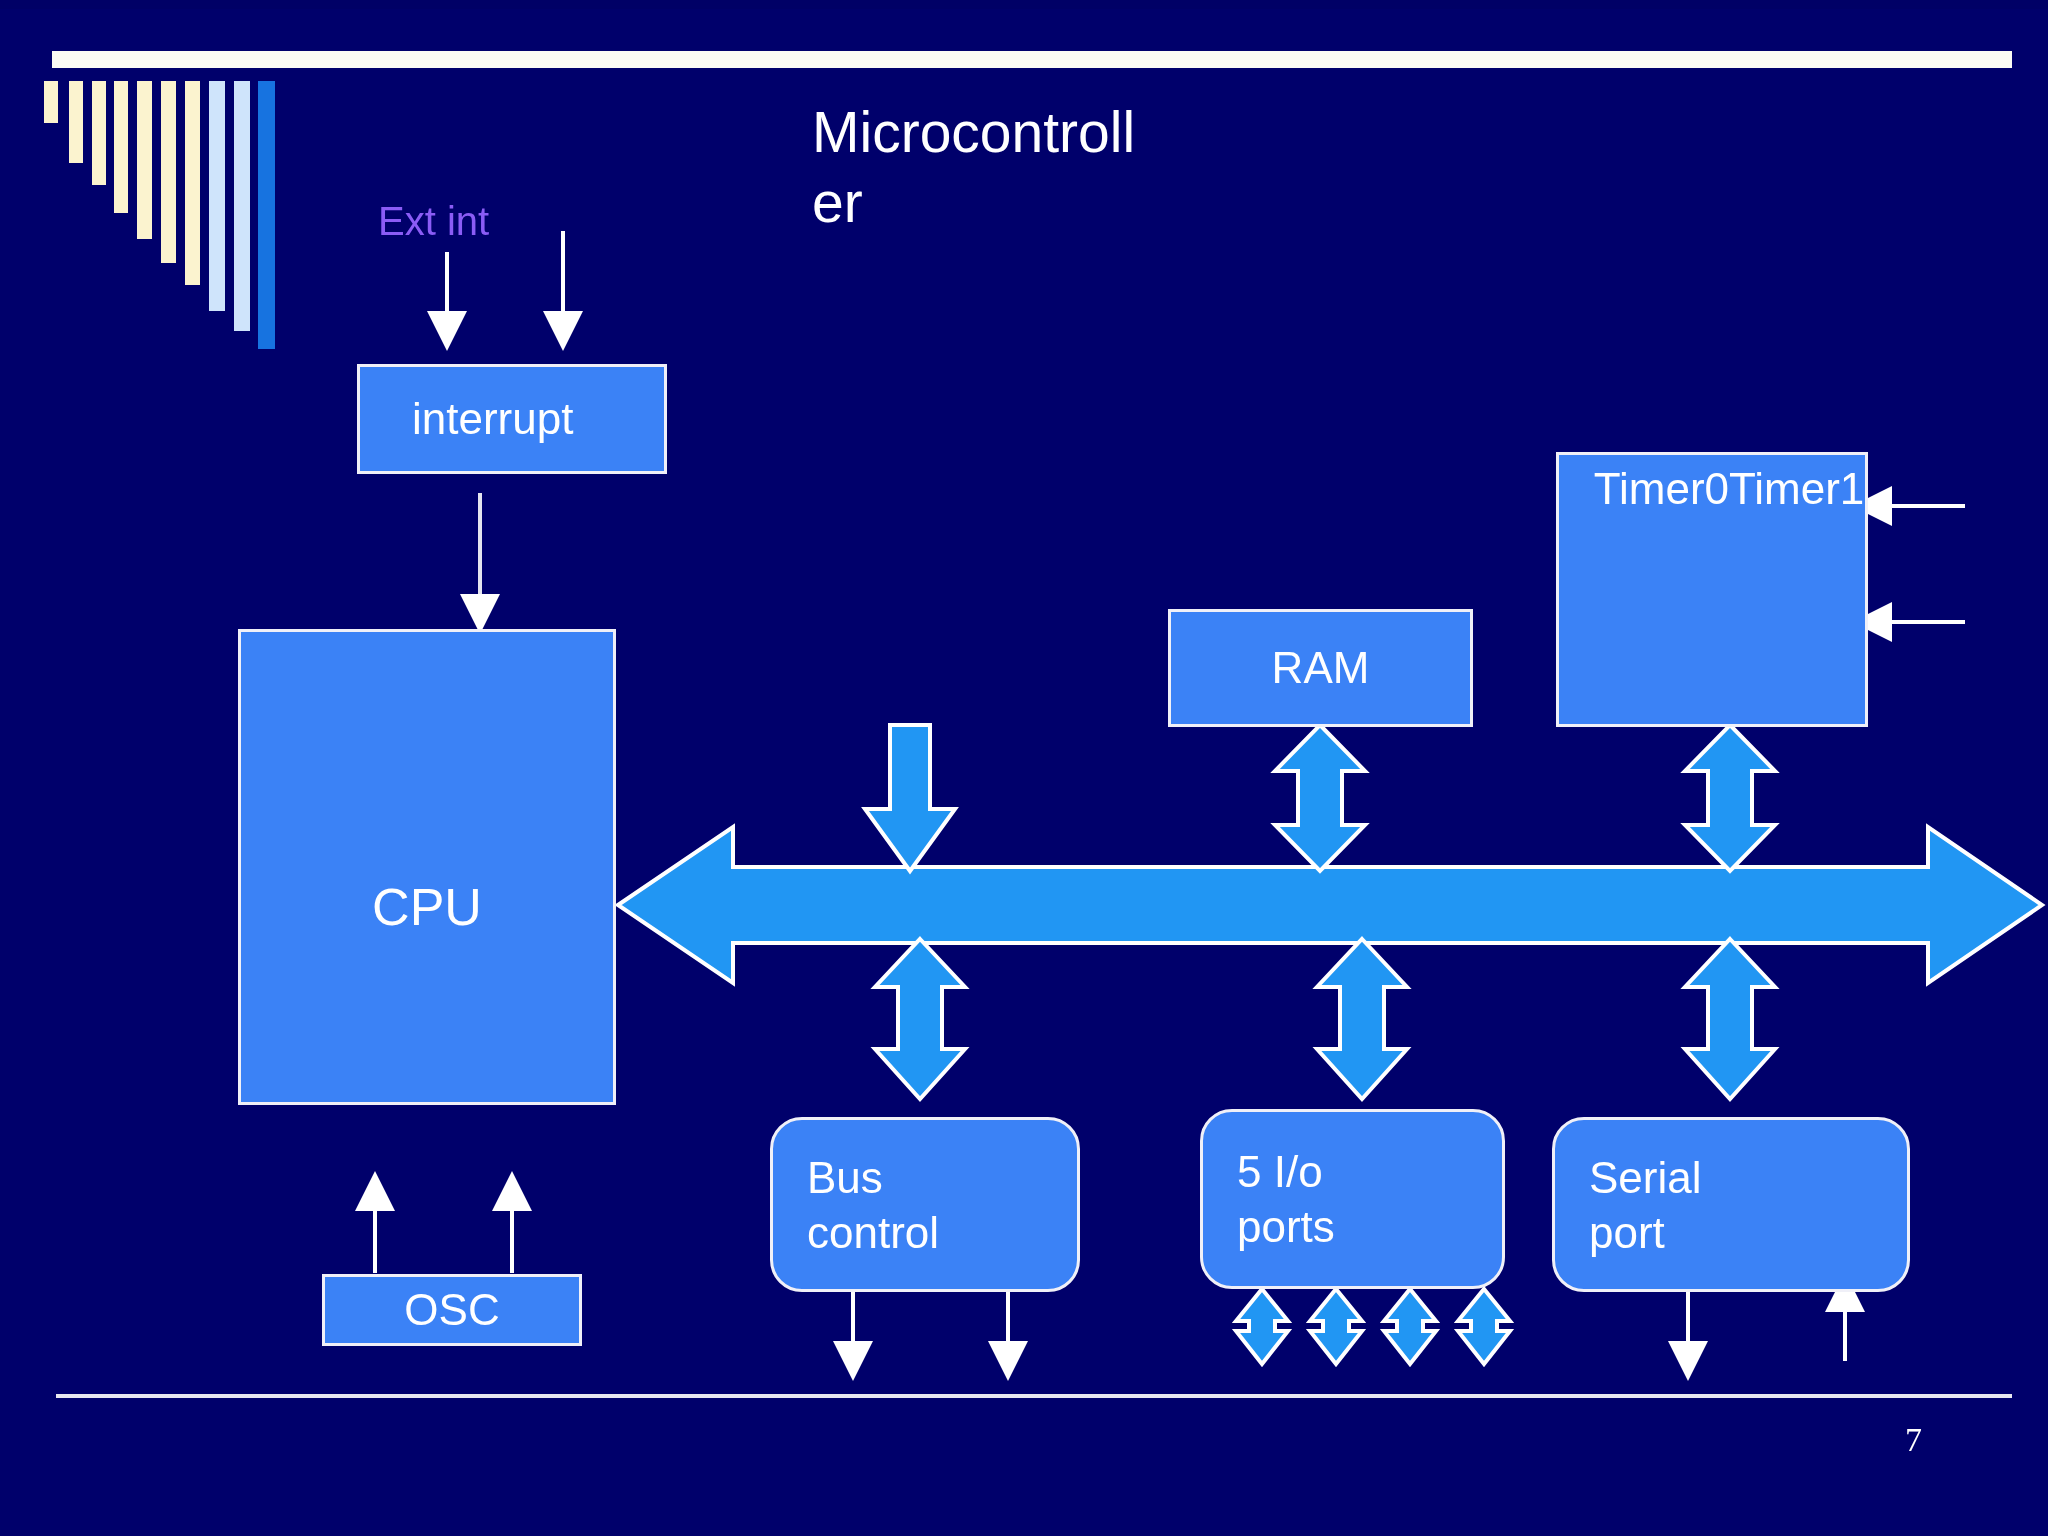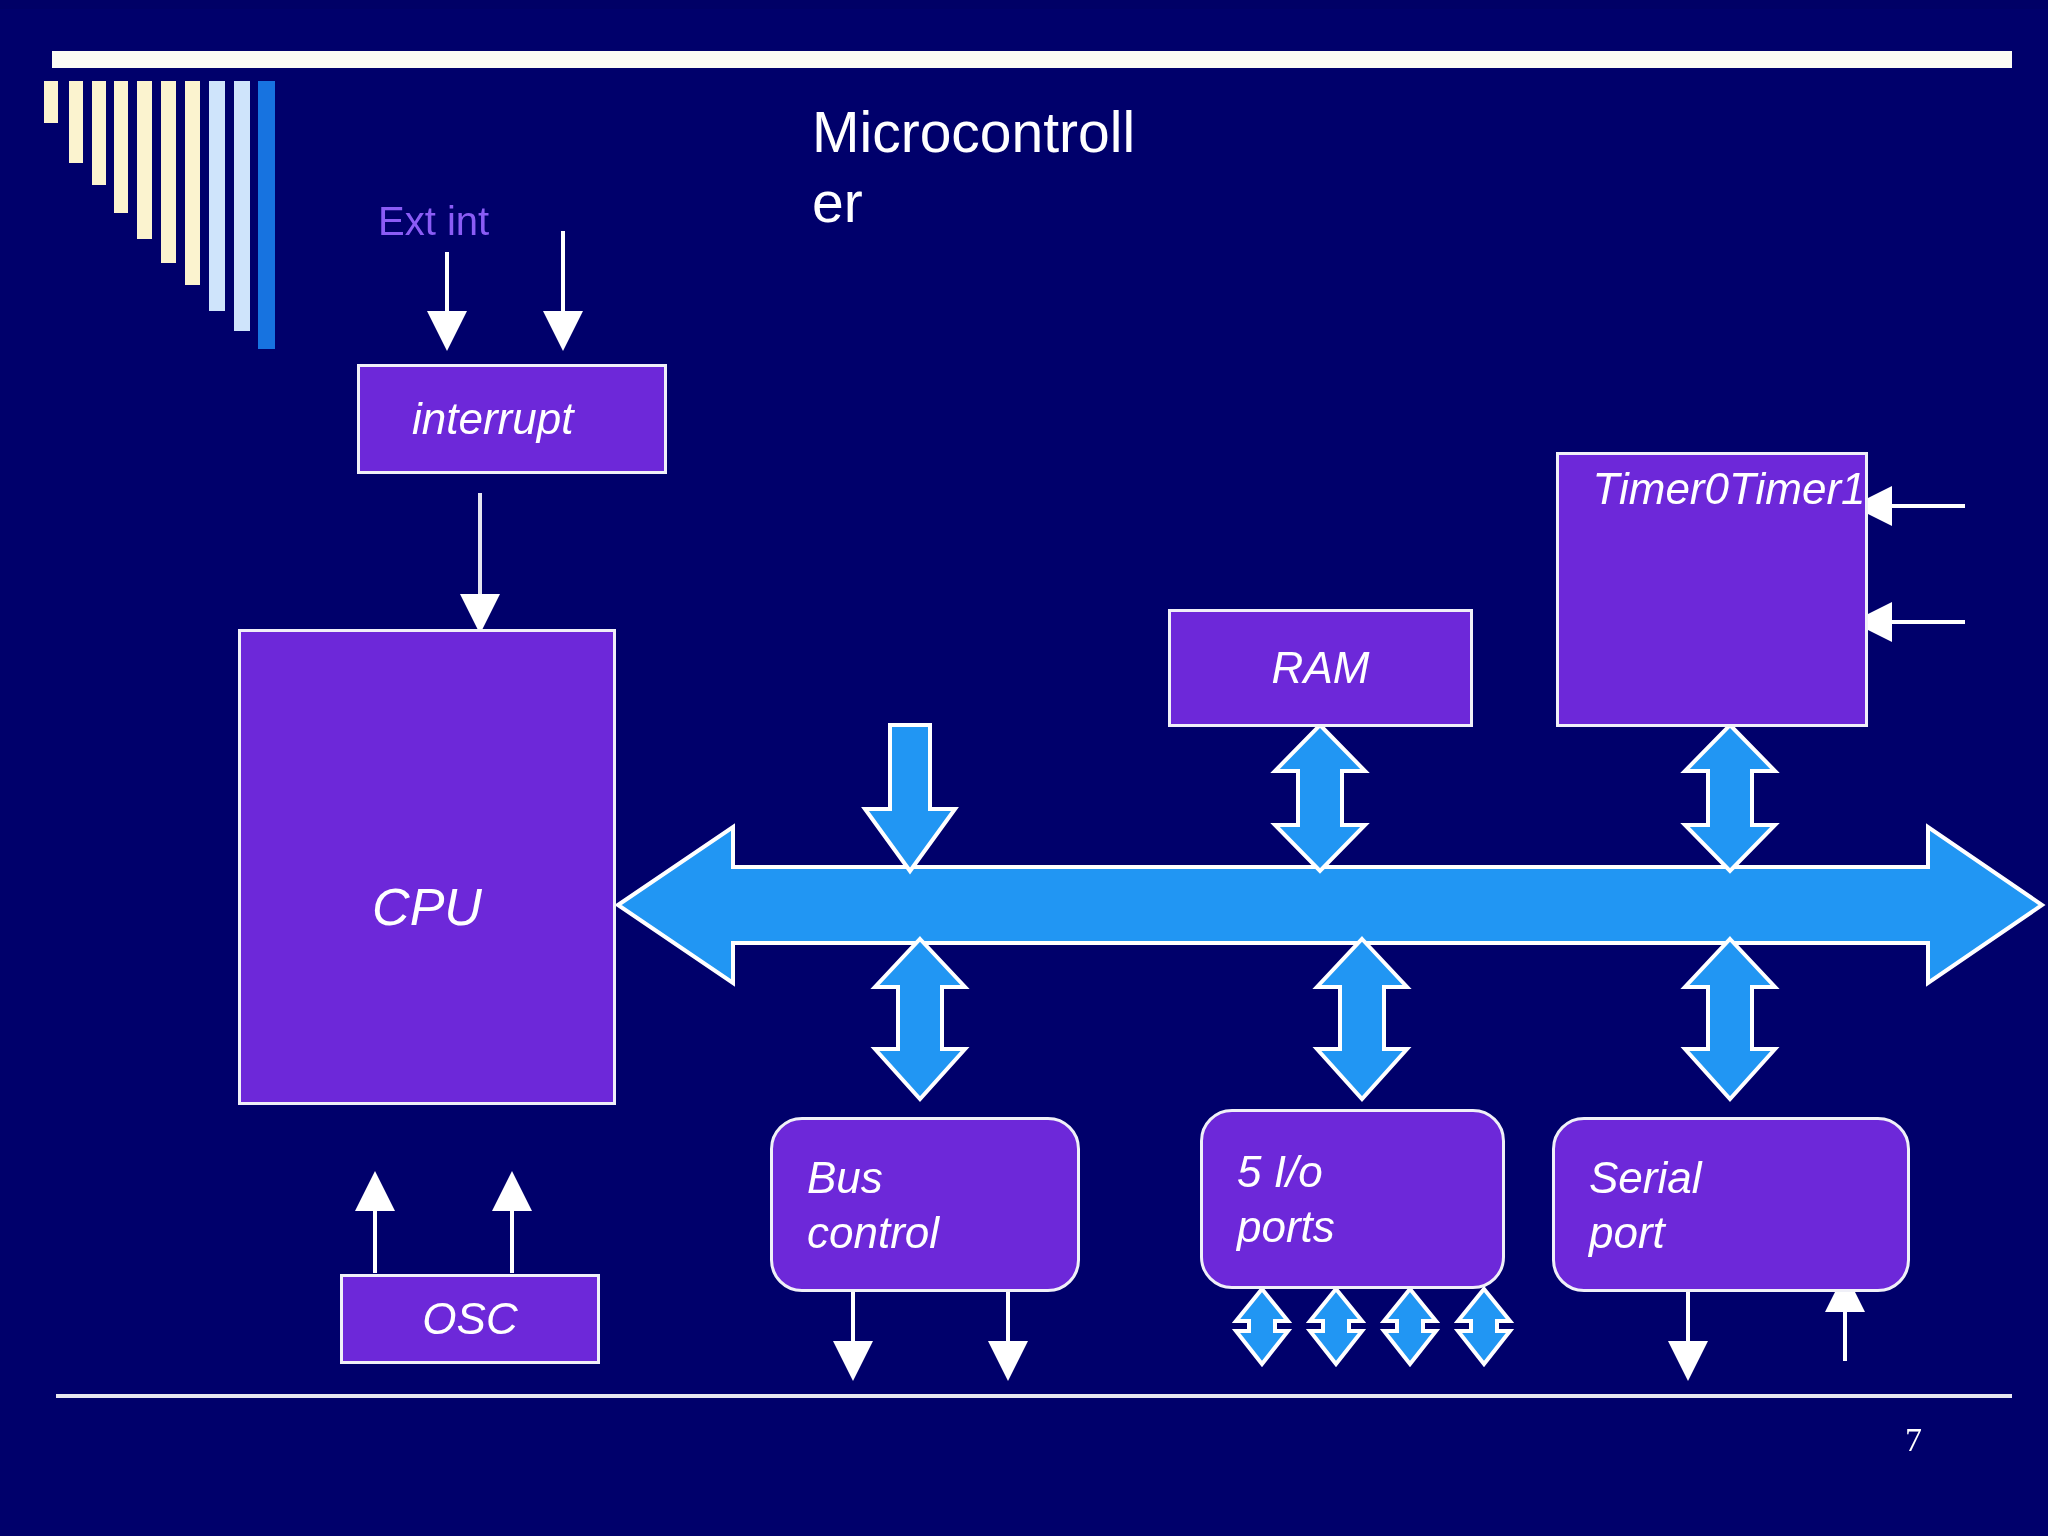--- a/index.html
+++ b/index.html
@@ -73,30 +73,29 @@
     font-size: 57px;
     line-height: 1.23;
     color: #ffffff;
     letter-spacing: 0px;
     white-space: pre-line;
   }
 
   
   .blk {
     position: absolute;
-    background: #6d28d9;
+    background: #3b82f6;
     border: 3px solid #f0f0f8;
     box-sizing: border-box;
     color: #ffffff;
     display: flex;
     align-items: center;
     justify-content: center;
     font-size: 44px;
     text-align: center;
-    font-style: italic;
   }
   .blk.left-txt {
     justify-content: flex-start;
     text-align: left;
     padding-left: 34px;
     border-radius: 32px;
   }
   .blk.stack {
     flex-direction: row;
     align-items: flex-start;
@@ -238,21 +237,21 @@
                L 1484,1355 L 1458,1322 L 1471,1322 L 1471,1312 L 1458,1312 Z"></path>
     </g>
   </svg>
 
   <div class="lbl-plain" style="left:378px; top:190px;">Ext int</div>
 
   <div class="blk" style="left:357px; top:355px; width:310px; height:110px; justify-content:flex-start; padding-left:52px;">interrupt</div>
 
   <div class="blk" style="left:238px; top:620px; width:378px; height:476px; font-size:52px; align-items:center; justify-content:center; padding-top:80px;">CPU</div>
 
-  <div class="blk" style="left:340px; top:1265px; width:260px; height:90px;">OSC</div>
+  <div class="blk" style="left:322px; top:1265px; width:260px; height:72px;">OSC</div>
 
 
   <div class="blk" style="left:1168px; top:600px; width:305px; height:118px;">RAM</div>
 
   <div class="blk stack" style="left:1556px; top:443px; width:312px; height:275px;">
     <span>Timer0</span>
     <span>Timer1</span>
   </div>
 
   <div class="blk left-txt" style="left:770px; top:1108px; width:310px; height:175px; white-space:pre-line; line-height:1.25;">Bus

